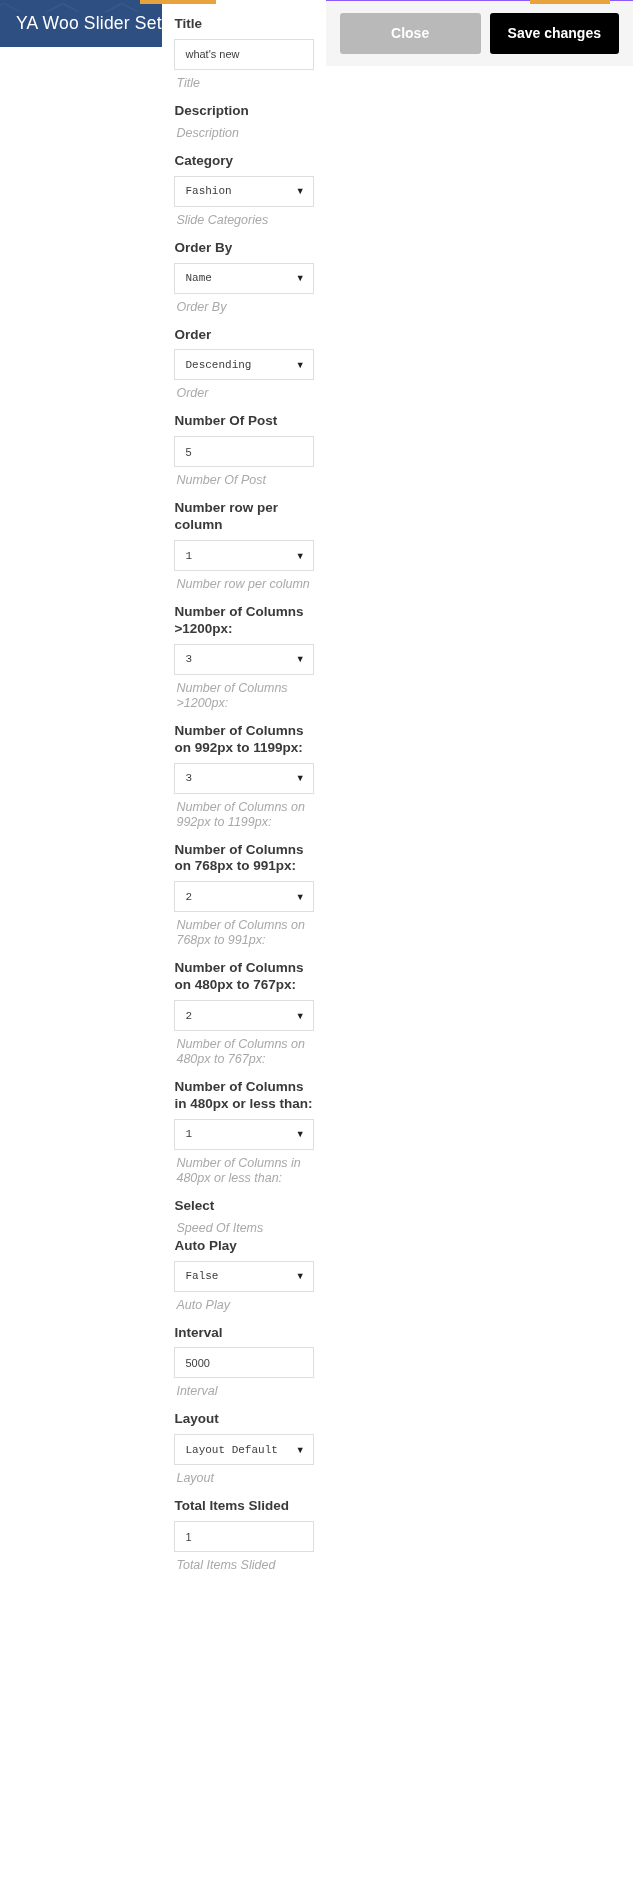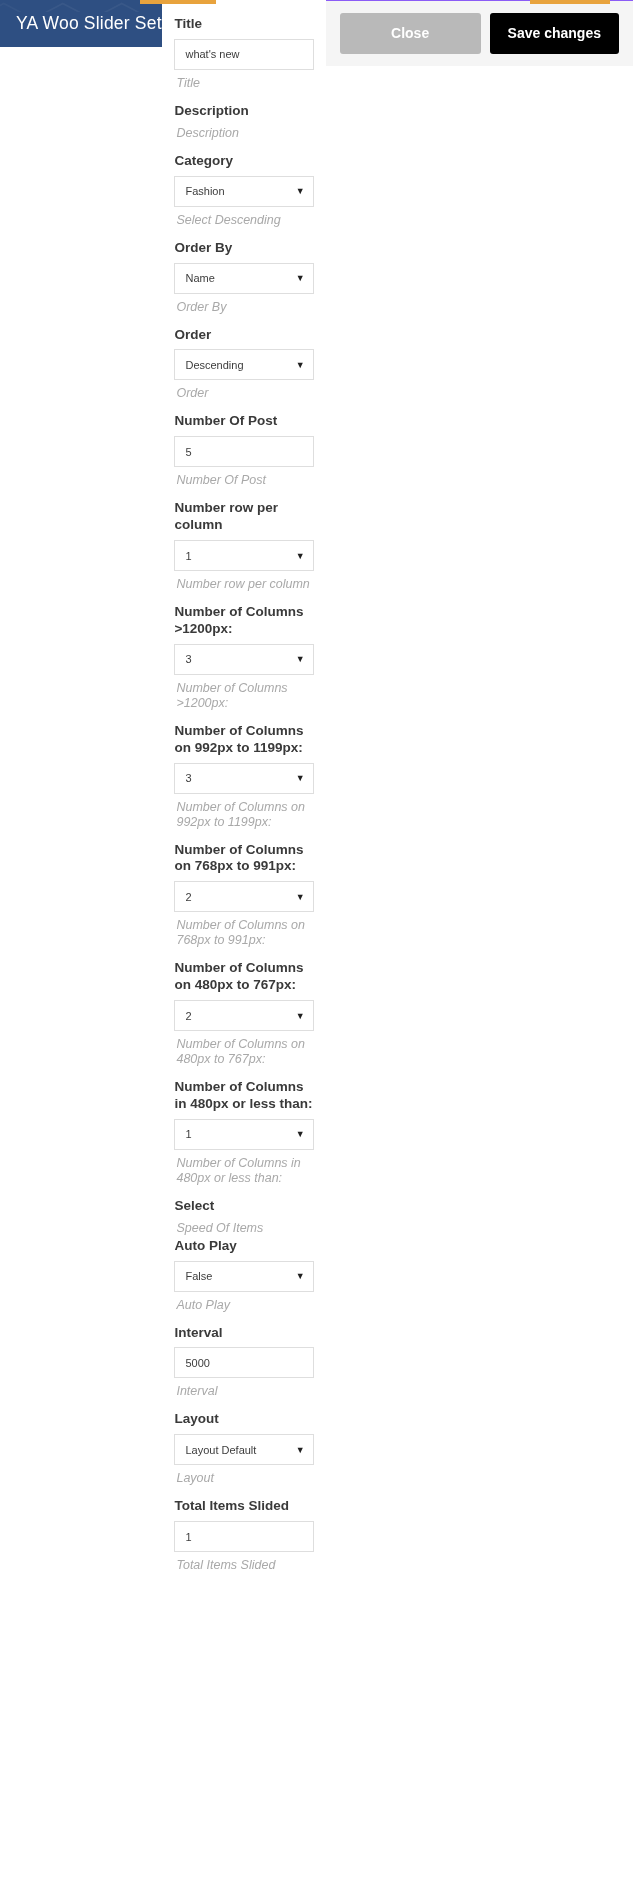--- a/index.html
+++ b/index.html
@@ -113,21 +113,21 @@
     font-family: "Liberation Sans", sans-serif;
     font-size: 11px;
     padding: 0 10px;
     line-height: 29px;
     border-radius: 0;
     outline: none;
   }
   .control::placeholder { color: #b4b4b4; }
 
   .select-wrap { position: relative; width: 100%; }
-  .select-wrap .control { padding-right: 10px; }
+  .select-wrap .control { padding-right: 10px; font-family: Liberation Mono, monospace; }
   .caret {
     position: absolute;
     right: 9px;
     top: 50%;
     transform: translateY(-50%);
     font-size: 9px;
     color: #202020;
     pointer-events: none;
     line-height: 1;
   }
@@ -217,21 +217,21 @@
       <div class="field">
         <label class="field-label">Description</label>
         <span class="help-text">Description</span>
       </div>
       <div class="field">
         <label class="field-label">Category</label>
         <div class="select-wrap">
           <input class="control" type="text" readonly="" value="Fashion" style="">
           <span class="caret">▼</span>
         </div>
-        <span class="help-text">Select Descending</span>
+        <span class="help-text">Slide Categories</span>
       </div>
       <div class="field">
         <label class="field-label">Order By</label>
         <div class="select-wrap">
           <input class="control" type="text" readonly="" value="Name" style="">
           <span class="caret">▼</span>
         </div>
         <span class="help-text">Order By</span>
       </div>
       <div class="field">

